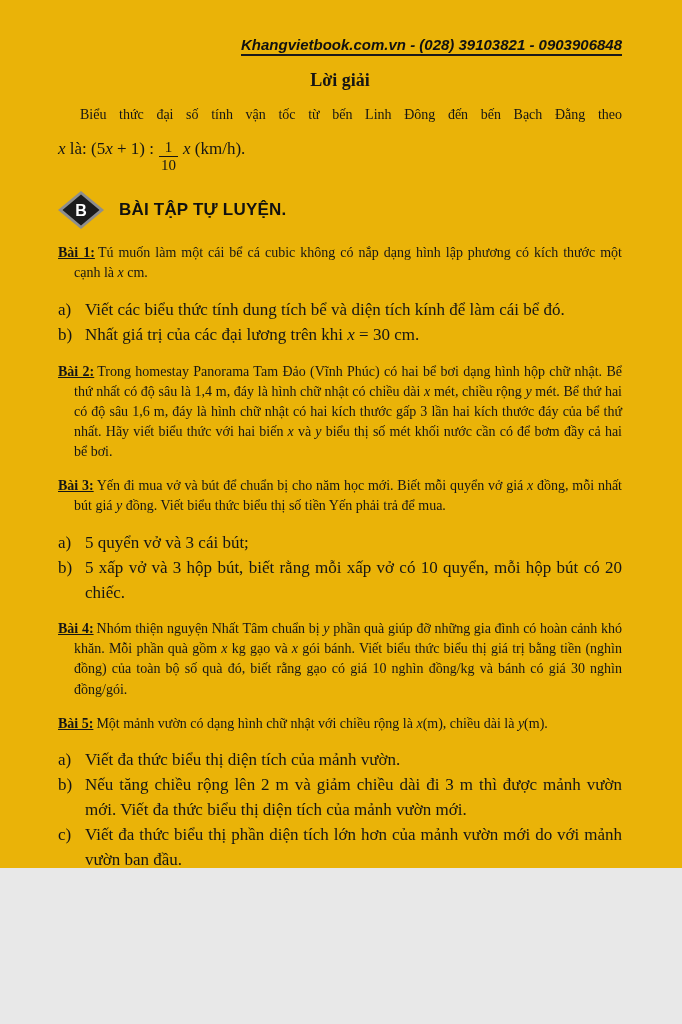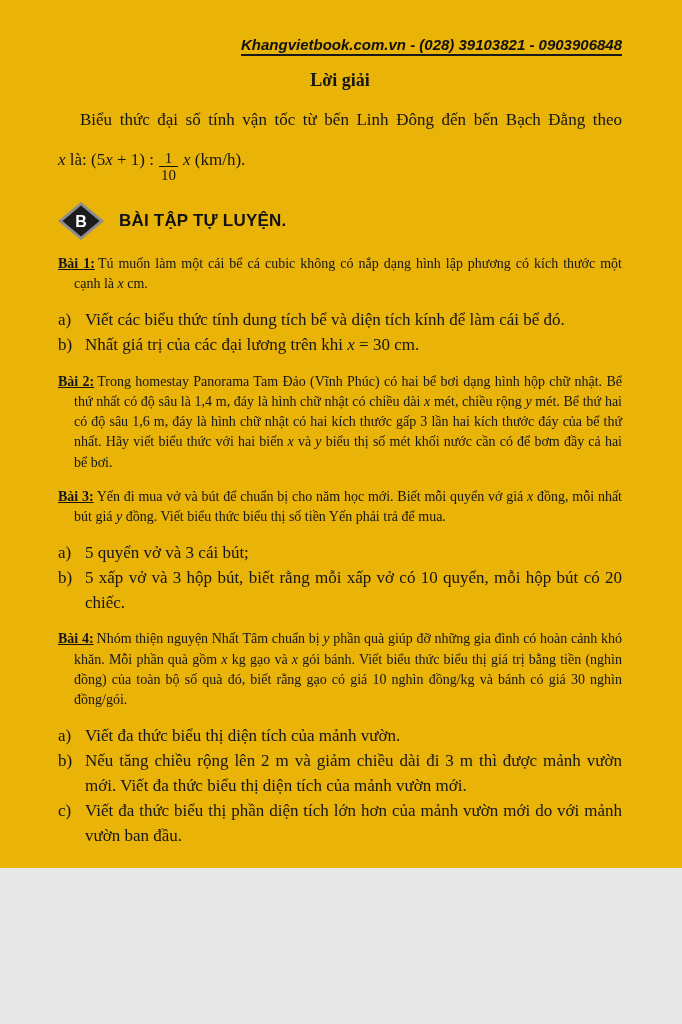--- a/index.html
+++ b/index.html
@@ -10,21 +10,21 @@
   }
   .content{padding:36px 60px 0 58px;}
   .header{text-align:right;margin-bottom:16px;}
   .header-text{
     font-family:"Liberation Sans","DejaVu Sans",sans-serif;
     font-style:italic;font-weight:700;font-size:15px;color:#111;
     border-bottom:2px solid #1a1a1a;padding-bottom:1px;
   }
   .sol-title{text-align:center;font-weight:700;font-size:18px;margin:4px 0 8px;}
   .sol-para{
-    font-size:17px;line-height:1.45;text-align:justify;text-align-last:justify;
+    font-size:14px;line-height:1.45;text-align:justify;text-align-last:justify;
     text-indent:22px;
   }
   .formula{display:flex;align-items:flex-start;font-size:17px;margin:5px 0 6px;min-height:44px;}
   .frac{display:inline-flex;flex-direction:column;align-items:center;
         margin:0 5px;line-height:1.12;font-size:15px;}
   .frac .den{border-top:1.6px solid #151515;padding:0 2px;}
   .section-head{display:flex;align-items:center;gap:15px;margin:8px 0 9px;}
   .diamond{width:46px;height:38px;flex:none;}
   .section-title{
     font-family:"Liberation Sans","DejaVu Sans",sans-serif;font-weight:700;
@@ -101,20 +101,21 @@
         <span class="marker">b)</span>
         <span class="itext"><span>5 xấp vở và 3 hộp bút, biết rằng mỗi xấp vở có 10 quyển, mỗi hộp bút có 20 chiếc.</span></span>
       </div>
     </div>
 
     <div class="ex">
       <p class="ex-body"><span class="ex-label">Bài 4:</span><span><span>Nhóm thiện nguyện Nhất Tâm chuẩn bị </span><span class="var">y</span><span> phần quà giúp đỡ những gia đình có hoàn cảnh khó khăn. Mỗi phần quà gồm </span><span class="var">x</span><span> kg gạo và </span><span class="var">x</span><span> gói bánh. Viết biểu thức biểu thị giá trị bằng tiền (nghìn đồng) của toàn bộ số quà đó, biết rằng gạo có giá 10 nghìn đồng/kg và bánh có giá 30 nghìn đồng/gói.</span></span></p>
     </div>
 
     <div class="ex">
+      <p class="ex-body"><span class="ex-label">Bài 5:</span><span><span>Một mảnh vườn có dạng hình chữ nhật với chiều rộng là </span><span class="var">x</span><span>(m), chiều dài là </span><span class="var">y</span><span>(m).</span></span></p>
       <div class="item">
         <span class="marker">a)</span>
         <span class="itext"><span>Viết đa thức biểu thị diện tích của mảnh vườn.</span></span>
       </div>
       <div class="item">
         <span class="marker">b)</span>
         <span class="itext"><span>Nếu tăng chiều rộng lên 2 m và giảm chiều dài đi 3 m thì được mảnh vườn mới. Viết đa thức biểu thị diện tích của mảnh vườn mới.</span></span>
       </div>
       <div class="item">
         <span class="marker">c)</span>

